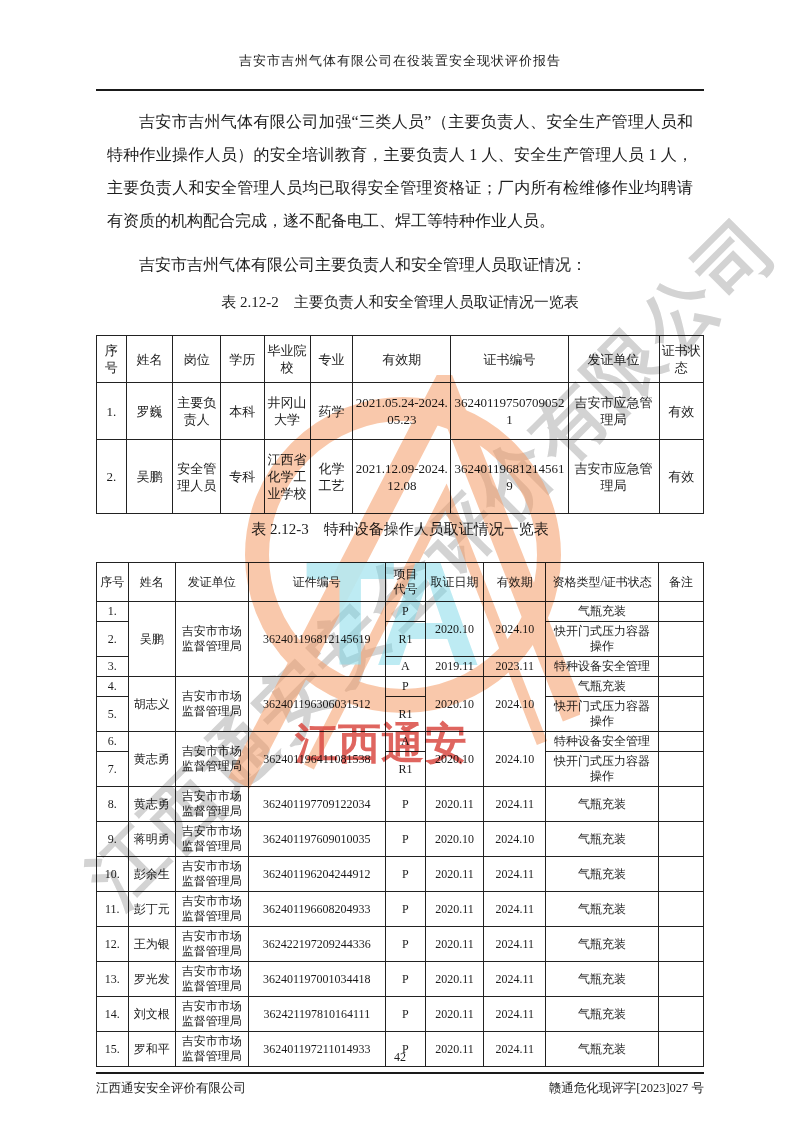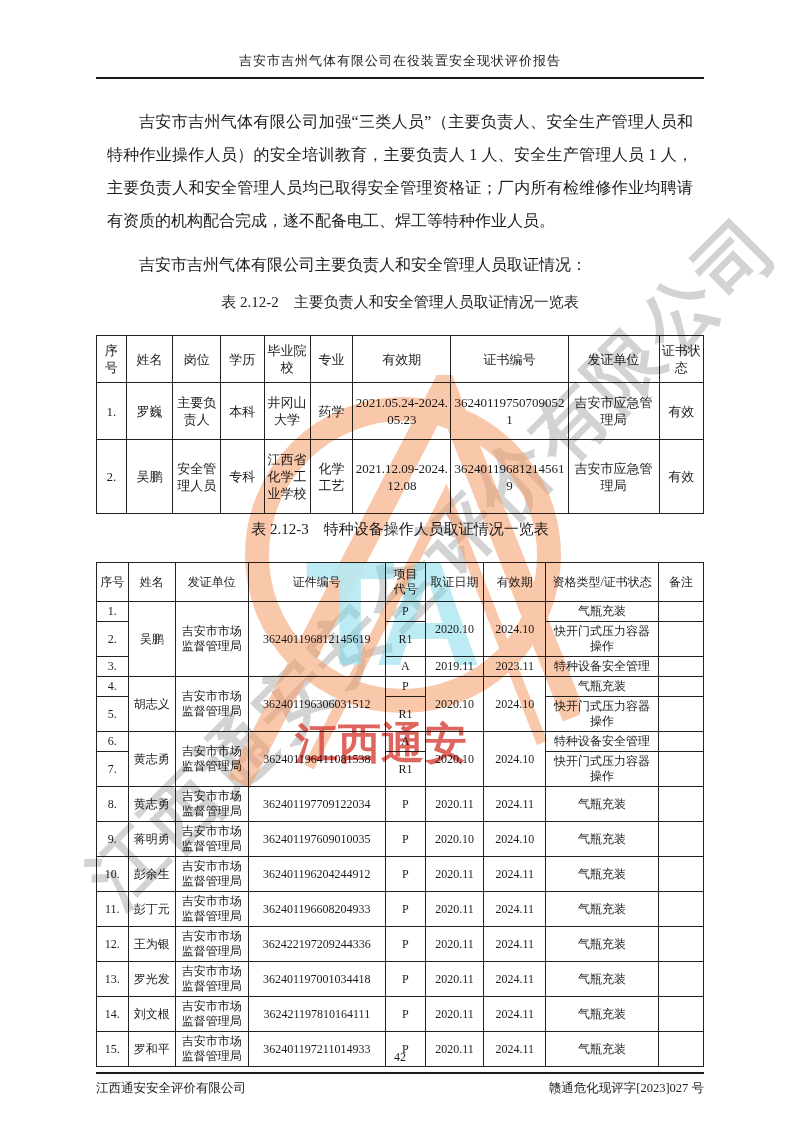--- a/index.html
+++ b/index.html
@@ -1,19 +1,19 @@
 <!DOCTYPE html>
 <html lang="zh"><head>
 <meta charset="utf-8">
 <style>
   html,body{margin:0;padding:0;background:#ffffff;}
   .page{position:relative;width:800px;height:1131px;background:#ffffff;overflow:hidden;
         font-family:"Liberation Serif","DejaVu Serif",serif;color:#1c1c1c;}
   .doc-header{position:absolute;top:52px;left:96px;right:96px;text-align:center;
-        font-size:13px;letter-spacing:1px;padding-bottom:7px;border-bottom:2px solid #1a1a1a;}
+        font-size:13px;letter-spacing:1px;padding-bottom:19px;border-bottom:2px solid #1a1a1a;}
   .content{position:absolute;top:94px;left:96px;right:96px;}
   p.body-text{margin:11px;font-size:16px;line-height:33px;text-align:justify;text-indent:32px;}
   .caption{text-align:center;font-size:15px;line-height:20px;margin:5px 0 4px 0;}
   table{width:100%;border-collapse:collapse;table-layout:fixed;margin-top:23px;}
   td{border:1px solid #222;text-align:center;vertical-align:middle;word-wrap:break-word;overflow-wrap:break-word;}
   .t1 td{font-size:13px;line-height:17px;padding:11px 2px;}
   .t1 tr.th td{padding:6px 2px;}
   .t2 td{font-size:12px;line-height:15px;padding:2px 2px;}
   .t2 tr.th td{padding:4px 2px;}
   .num{word-break:break-all;}

